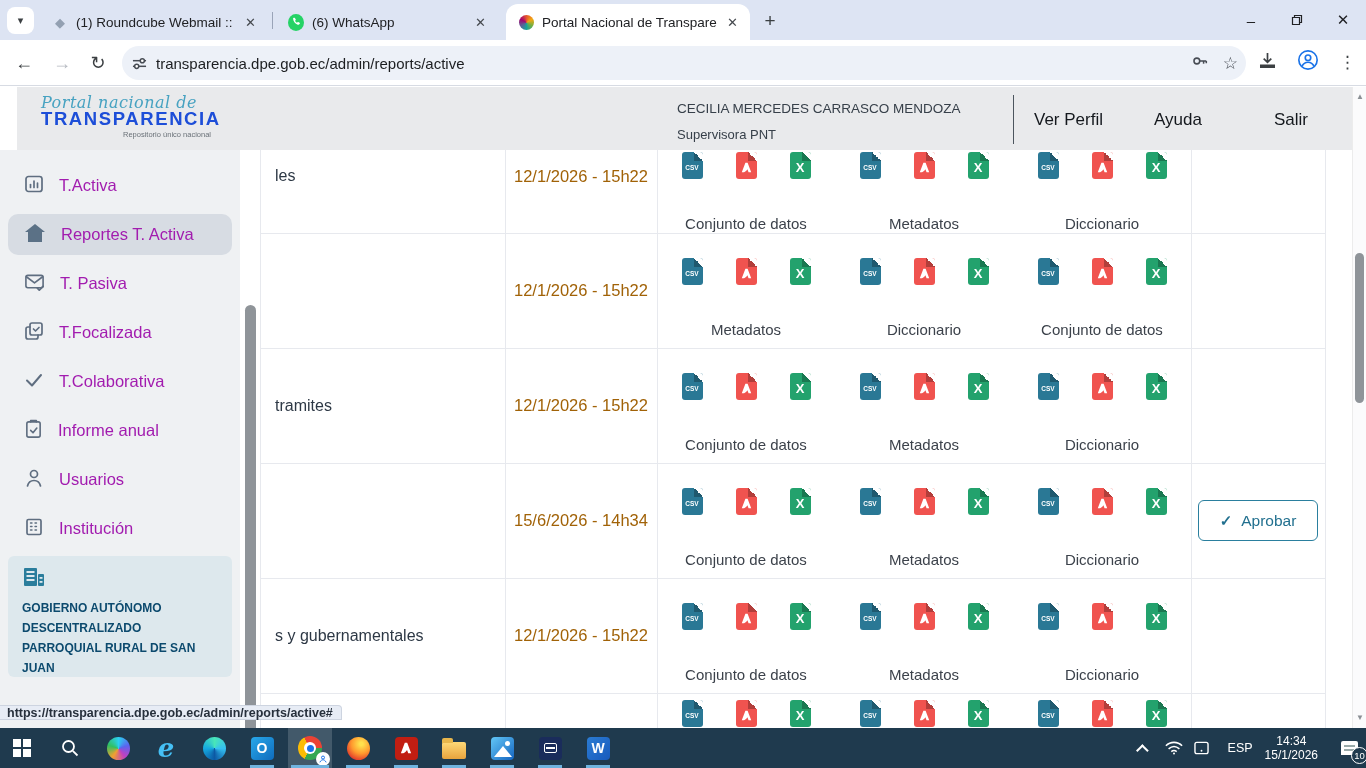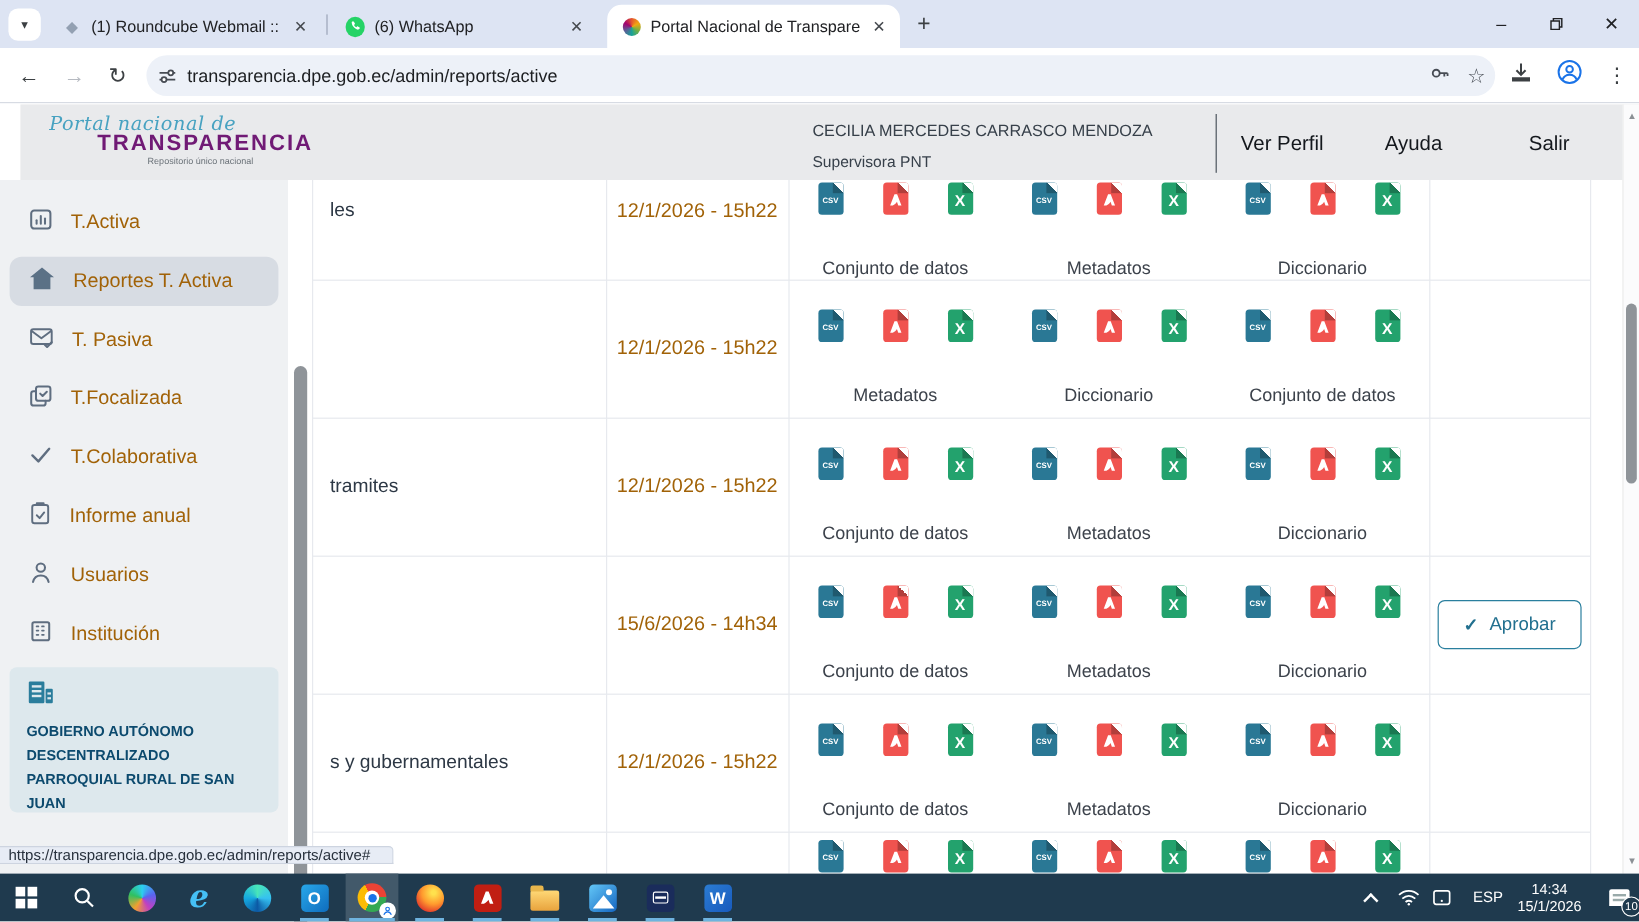--- a/index.html
+++ b/index.html
@@ -37,32 +37,32 @@
   .omni-ico { display:flex; align-items:center; justify-content:center; width:34px; color:#474c54; }
   .url { font-size:15px; color:#1c1e21; }
   .omni-right { position:absolute; right:8px; display:flex; align-items:center; gap:14px; color:#474c54; }
   .tool-right { position:absolute; top:9px; display:flex; align-items:center; gap:20px; }
 
   
   .pageheader { position:absolute; left:17px; top:87px; width:1352px; height:63px; background:#e9eaec; }
   .logo { position:absolute; left:24px; top:6px; width:170px; }
   .logo .l1 { font-family:"DejaVu Serif", serif; font-style:italic; font-size:16px; color:#47a2c1;
     letter-spacing:.5px; }
-  .logo .l2 { font-size:18.5px; font-weight:bold; color:#701a75; letter-spacing:1.6px; margin-top:-4px;margin-left:40px; }
+  .logo .l2 { font-size:18.5px; font-weight:bold; color:#1d4ed8; letter-spacing:1.6px; margin-top:-4px; }
   .logo .l3 { font-size:7.5px; color:#6a7178; text-align:right; margin-top:0px; }
   .hdr-user { position:absolute; right:372px; top:14px; width:320px; text-align:left; }
   .hdr-user .uname { font-size:13.5px; color:#37404a; white-space:nowrap; }
   .hdr-user .urole { font-size:13px; color:#37404a; margin-top:11px; }
   .hdr-divider { position:absolute; left:996px; top:8px; width:1px; height:49px; background:#4c555e; }
   .hdr-link { position:absolute; top:23px; font-size:17px; color:#14181d; font-weight:500; }
 
   
   .sidebar { position:absolute; left:0; top:150px; width:240px; height:578px; background:#eff1f3; }
   .side-item { position:absolute; left:8px; width:224px; height:41px; display:flex; align-items:center;
-    gap:15px; padding-left:16px; border-radius:10px; color:#a16207; font-size:16.5px; }
+    gap:15px; padding-left:16px; border-radius:10px; color:#a21caf; font-size:16.5px; }
   .side-item.active { background:#d7dce3; }
   .side-item svg { flex:0 0 auto; }
   .orgbox { position:absolute; left:8px; top:406px; width:224px; height:121px; background:#dde8ed;
     border-radius:6px; padding:10px 12px 0 14px; }
   .orgbox .orgtxt { color:#0c4a6e; font-weight:bold; font-size:12px; line-height:20px; margin-top:6px; width:180px; }
   .sb-scroll-thumb { position:absolute; left:245px; top:155px; width:11px; height:490px;
     background:#8f9499; border-radius:6px; }
 
   
   .content { position:absolute; left:258px; top:150px; width:1094px; height:578px; background:#fff; }
@@ -95,21 +95,21 @@
 
   
   .pg-scroll { position:absolute; left:1352px; top:87px; width:14px; height:641px; background:#fbfbfc;
     border-left:1px solid #ececec; }
   .pg-arrow { position:absolute; left:3px; font-size:8px; color:#8b9095; }
   .pg-thumb { position:absolute; left:2px; top:166px; width:9px; height:150px; background:#8f9499; border-radius:5px; }
 
   
   .statusbar { position:absolute; left:0; top:705px; height:15px; background:#e7ecf5;
     border:1px solid #cdd4e0; border-left:none; border-radius:0 4px 0 0; display:flex; align-items:center;
-    padding:0 18px 0 7px; font-size:12.5px; color:#27303c; z-index:5; }
+    padding:0 8px 0 7px; font-size:12.5px; color:#27303c; z-index:5;font-weight:bold; }
 
   
   .taskbar { position:absolute; left:0; top:728px; width:1366px; height:40px; background:#1f3a4e; z-index:6; }
   .tapp { position:absolute; top:0; width:44px; height:40px; display:flex; align-items:center; justify-content:center; }
   .tapp.active-app { background:#42596a; }
   .ind { position:absolute; bottom:0; left:10px; width:24px; height:3px; background:#6fb3df; }
   .tapp.active-app .ind { left:3px; width:38px; }
   .win-logo { display:grid; grid-template-columns:8px 8px; grid-template-rows:8px 8px; gap:1.5px; }
   .win-logo span { background:#fff; }
   .ico-ie { color:#45c0f5; font-size:26px; font-weight:bold; font-family:"DejaVu Serif", serif; font-style:italic; line-height:24px;}

